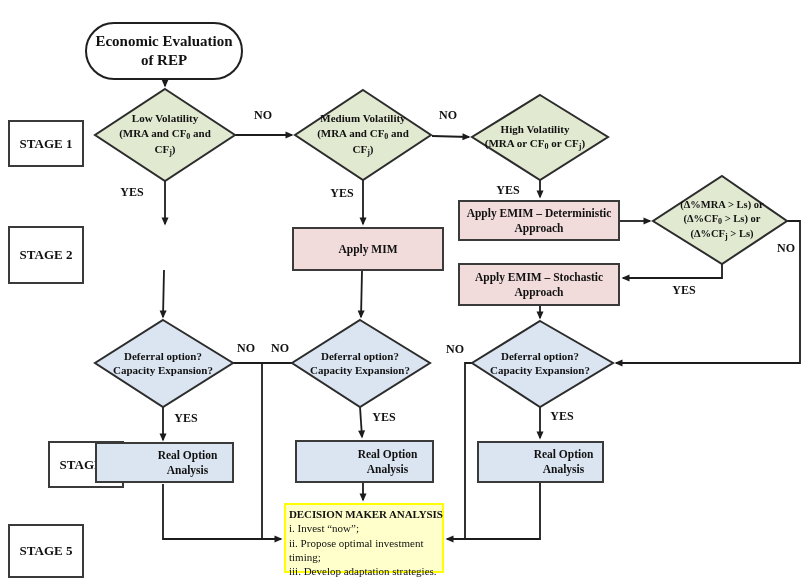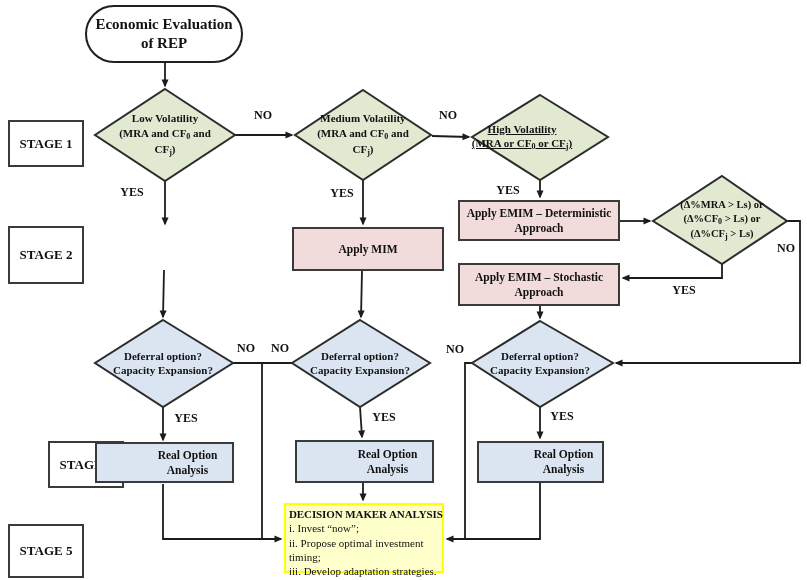--- a/index.html
+++ b/index.html
@@ -10,21 +10,21 @@
   }
   svg.wires { position:absolute; left:0; top:0; }
   .wire { stroke:var(--line,#1c1c1c); stroke-width:1.8; fill:none; }
   .dmd { stroke:#2c2c2c; stroke-width:2; }
   .dmd.green { fill:var(--green,#e1e9d1); }
   .dmd.blue  { fill:var(--blue,#dbe5f1); }
   .node {
     position:absolute; display:flex; flex-direction:column; align-items:center; justify-content:center;
     text-align:center; font-weight:bold; border:2px solid #3a3a3a; background:#fff;
   }
-  .terminator { border-radius:29px; border:2px solid #1f1f1f; font-size:15px; line-height:1.25; padding:0 2px; }
+  .terminator { border-radius:29px; border:2px solid #1f1f1f; font-size:15px; line-height:1.25; padding:0 2px;margin-top:17px; }
   .stagebox { font-size:13px;text-align:center; }
   .procbox { font-size:11.5px; line-height:1.3; padding:2px; }
   .pink { background:var(--pink,#f2dbdb); }
   .blue-bg { background:var(--blue,#dbe5f1);padding-left:48px; }
   .dlabel {
     position:absolute; display:flex; flex-direction:column; align-items:center; justify-content:center;
     text-align:center; font-weight:bold; font-size:11px; line-height:1.3;
   }
   .dlabel.small { font-size:10.5px; }
   .lbl { position:absolute; font-weight:bold; font-size:12px; text-align:center; width:40px;font-family:Liberation Serif, serif; }
@@ -104,21 +104,21 @@
   <div class="dlabel" style="left:100px;top:106px;width:130px;height:58px;">
     <div><span>Low Volatility</span></div>
     <div><span>(MRA and CF</span><span class="sb">0</span><span> and</span></div>
     <div><span>CF</span><span class="sb">j</span><span>)</span></div>
   </div>
   <div class="dlabel" style="left:298px;top:106px;width:130px;height:58px;">
     <div><span>Medium Volatility</span></div>
     <div><span>(MRA and CF</span><span class="sb">0</span><span> and</span></div>
     <div><span>CF</span><span class="sb">j</span><span>)</span></div>
   </div>
-  <div class="dlabel" style="left:460px;top:114px;width:124px;height:46px;text-decoration:underline;">
+  <div class="dlabel" style="left:473px;top:114px;width:124px;height:46px;">
     <div><span>High Volatility</span></div>
     <div><span>(MRA or CF</span><span class="sb">0</span><span> or CF</span><span class="sb">j</span><span>)</span></div>
   </div>
 
   <div class="dlabel small" style="left:658px;top:193px;width:128px;height:55px;">
     <div><span>(Δ%MRA &gt; Ls) or</span></div>
     <div><span>(Δ%CF</span><span class="sb">0</span><span> &gt; Ls) or</span></div>
     <div><span>(Δ%CF</span><span class="sb">j</span><span> &gt; Ls)</span></div>
   </div>
 

